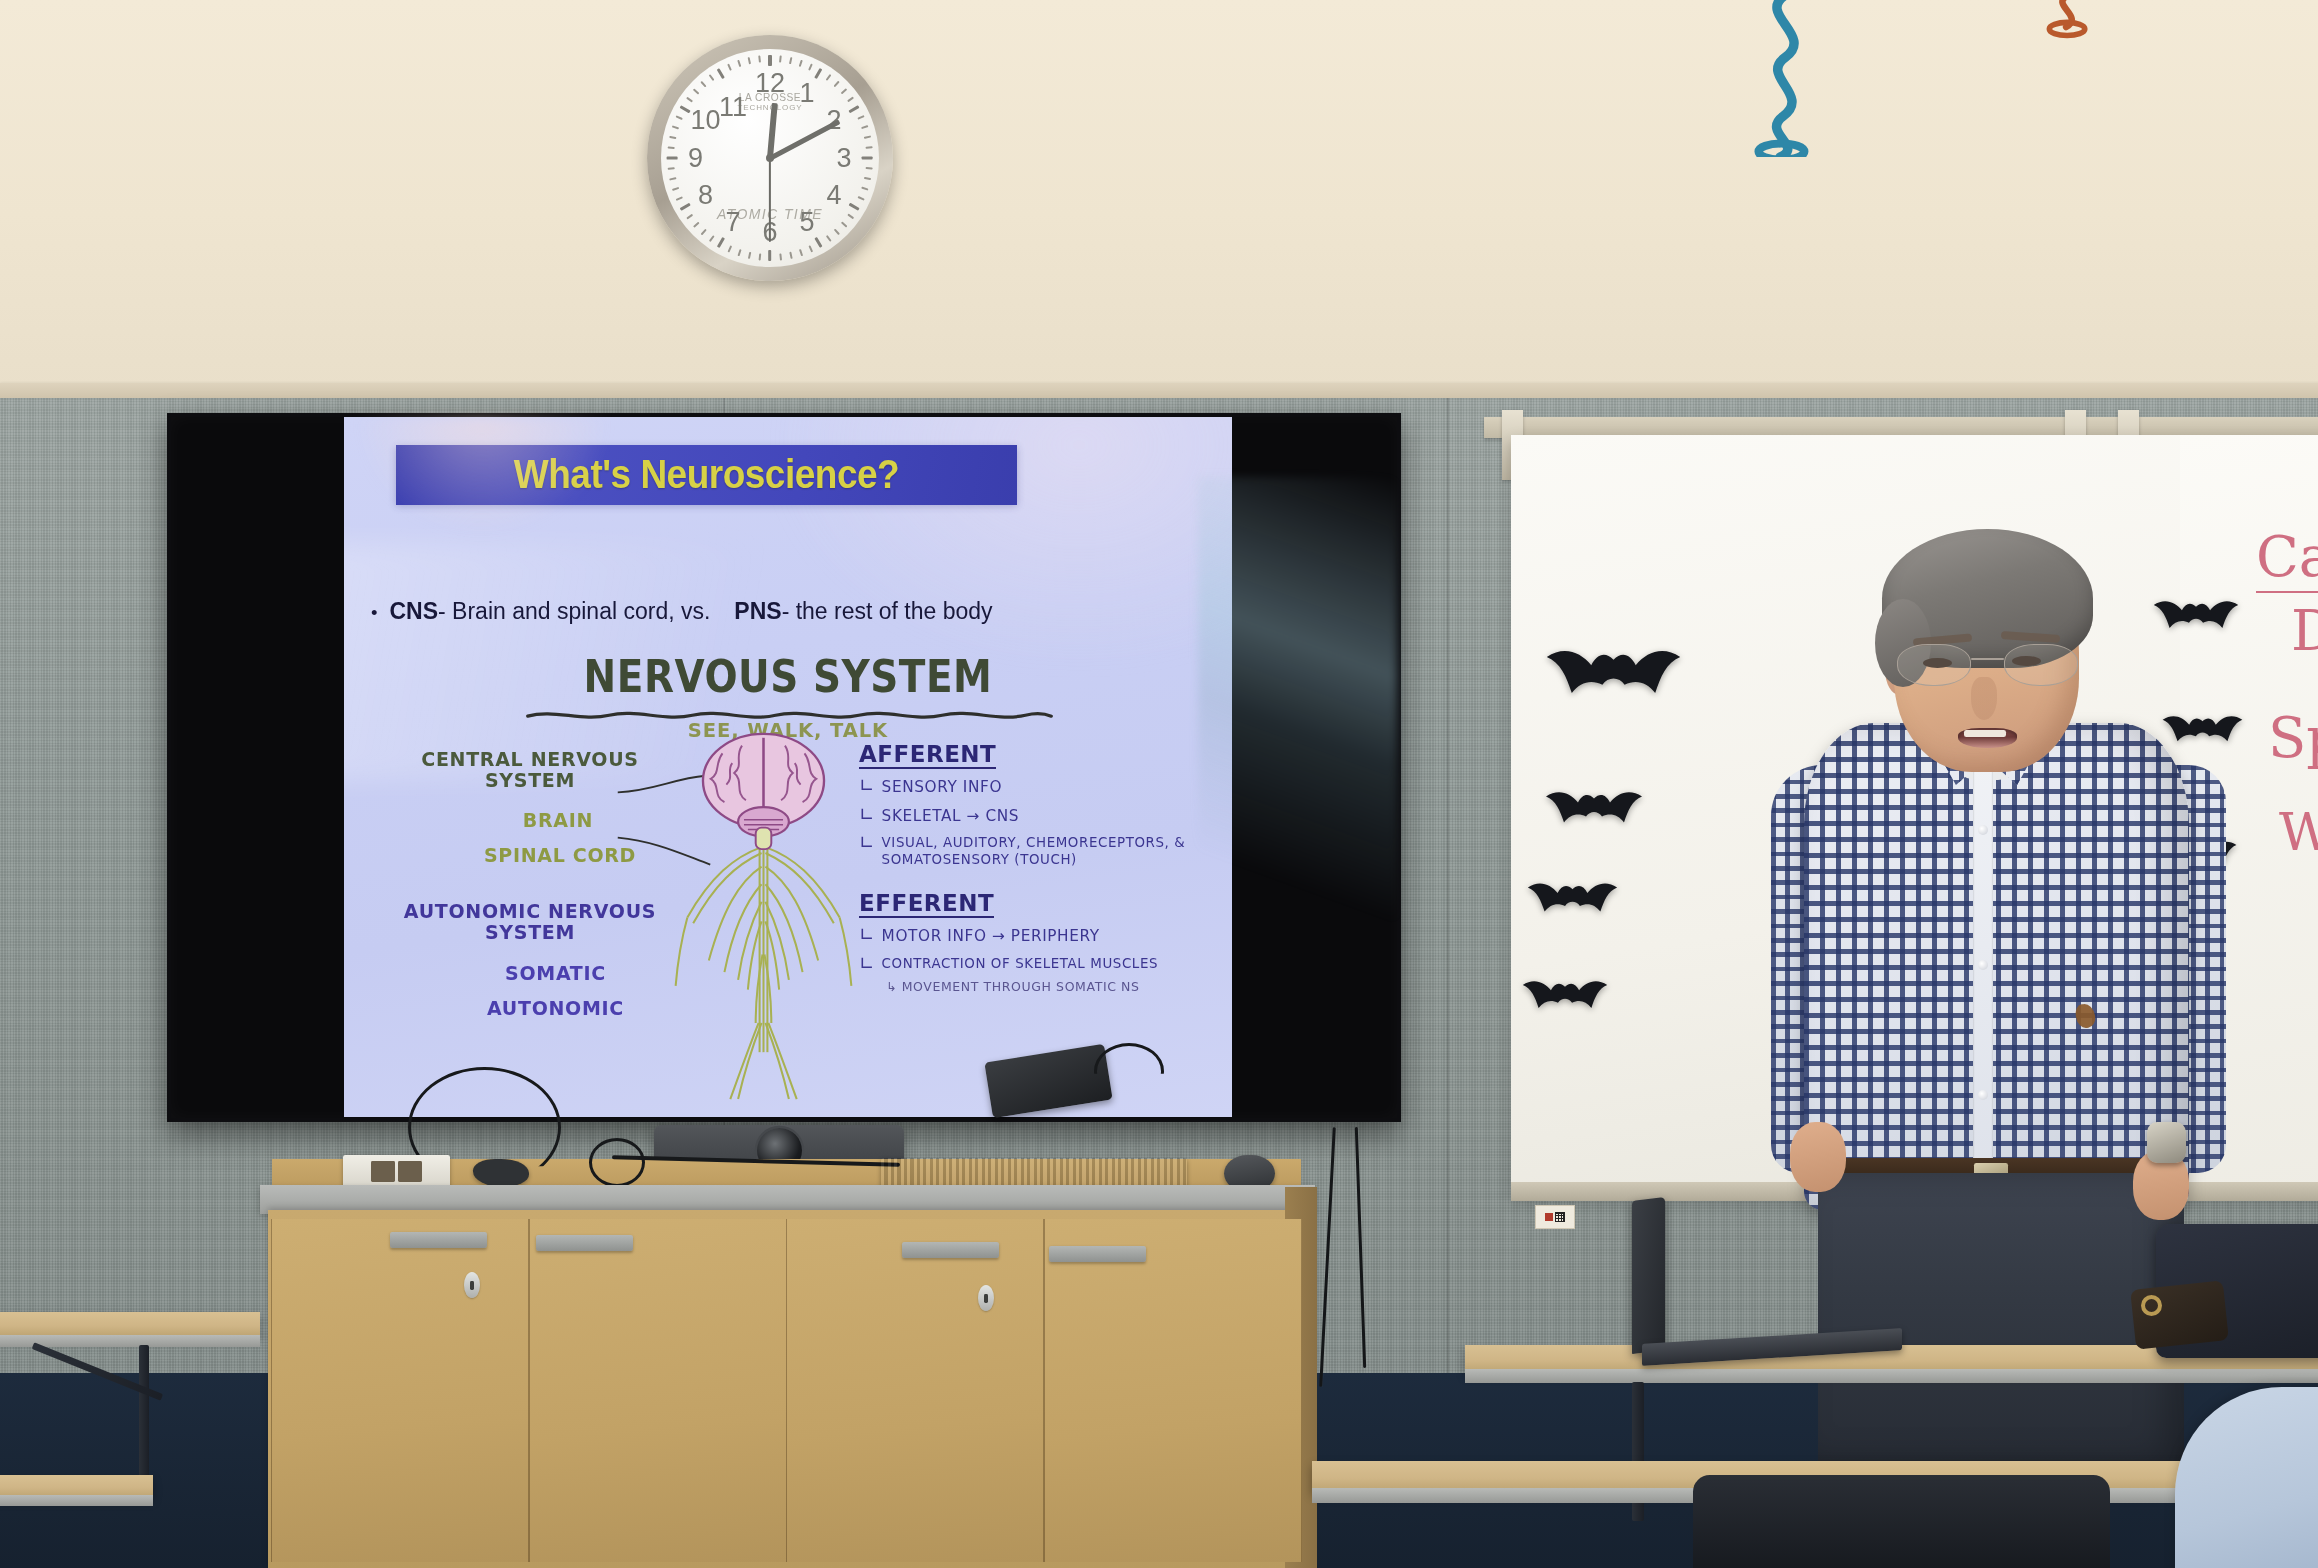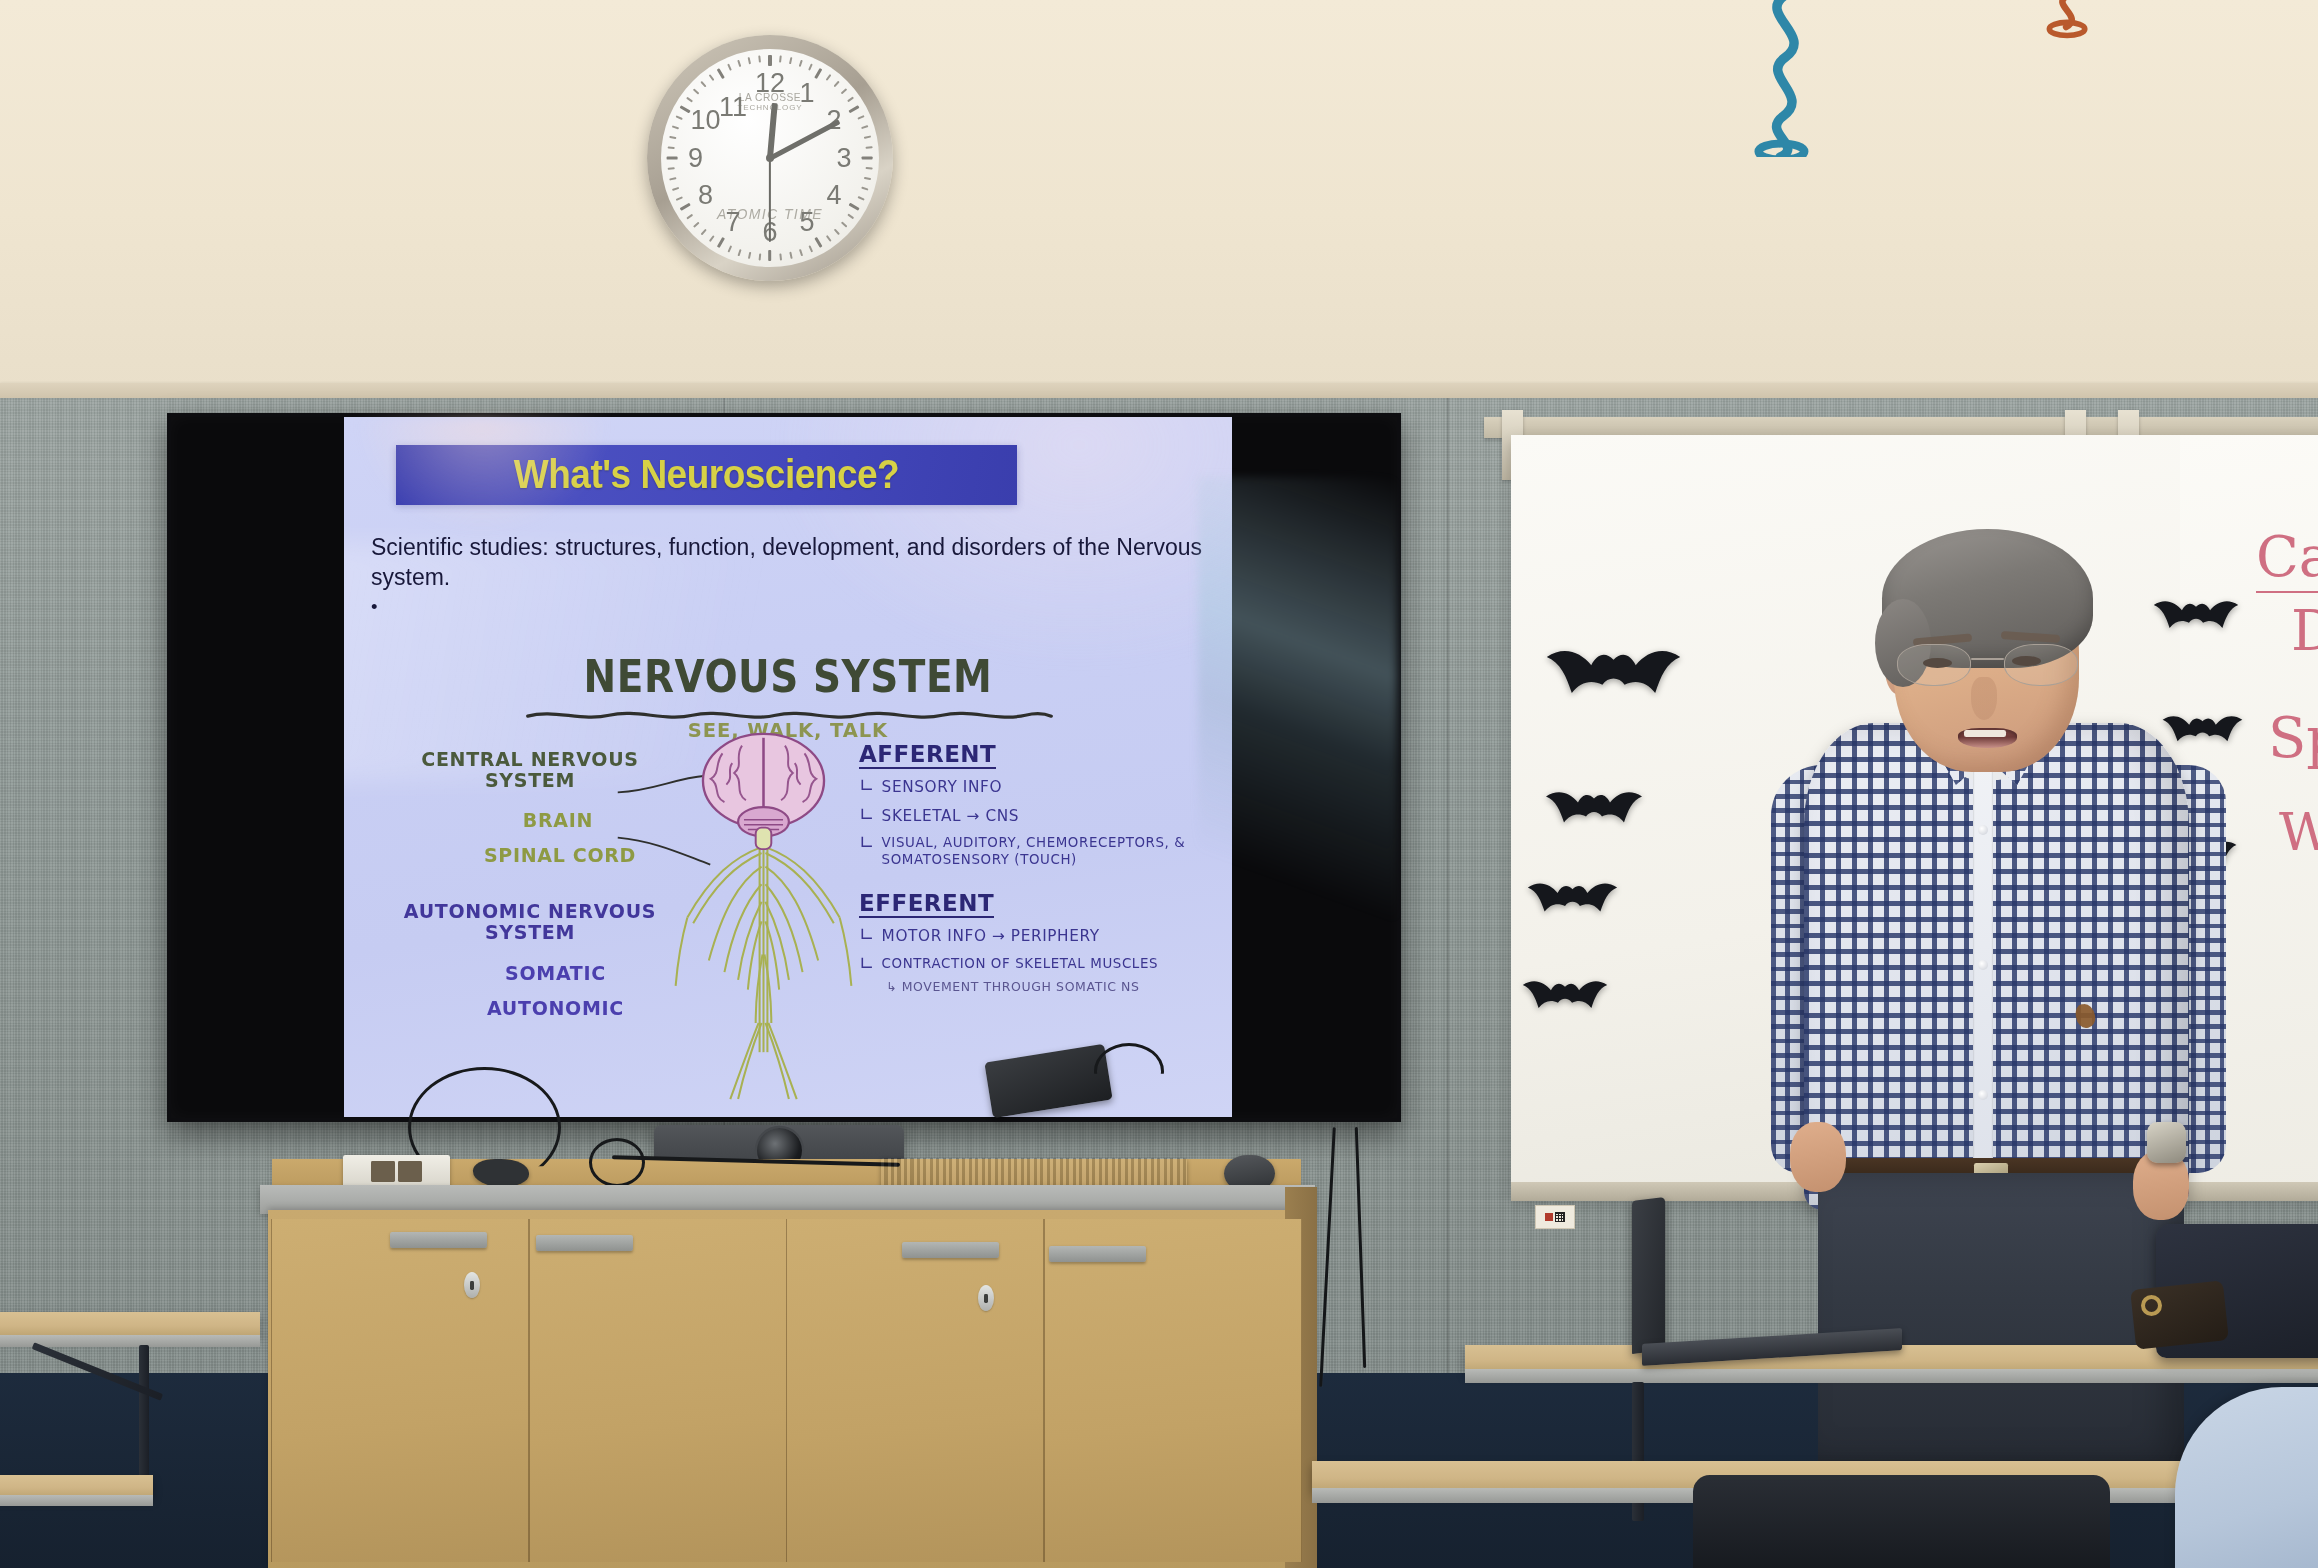--- a/index.html
+++ b/index.html
@@ -638,24 +638,26 @@
 
   <div class="tv">
     <div class="slide">
       <div class="slide-sheen"></div>
       <div class="slide-sheen2"></div>
 
       <div class="title-band">
         <span class="ttl">What's Neuroscience?</span>
       </div>
 
-      <div class="body-line" id="lede">Scientific studies: structures, function, development, and disorders of the Nervous system.</div>
 
       <div class="bullet-row">
         <span class="bullet-dot">•</span>
+        <span>
+          <b>CNS</b><span>- Brain and spinal cord, vs.</span><span class="sp"></span><b>PNS</b><span>- the rest of the body</span>
+        </span>
       </div>
 
       <div class="dia">
         <div class="dia-title">NERVOUS SYSTEM</div>
         <svg class="dia-squiggle" width="529" height="18.5" viewBox="0 0 1140 40">
           <path d="M4 22 C60 6 120 34 180 20 C240 6 300 34 360 20 C420 6 480 34 540 20
                    C600 6 660 34 720 20 C780 6 840 34 900 20 C960 6 1020 34 1080 20 C1110 13 1126 18 1136 22" fill="none" stroke="#2e2f2c" stroke-width="7" stroke-linecap="round"></path>
         </svg>
         <div class="dia-sub">SEE, WALK, TALK</div>
 

